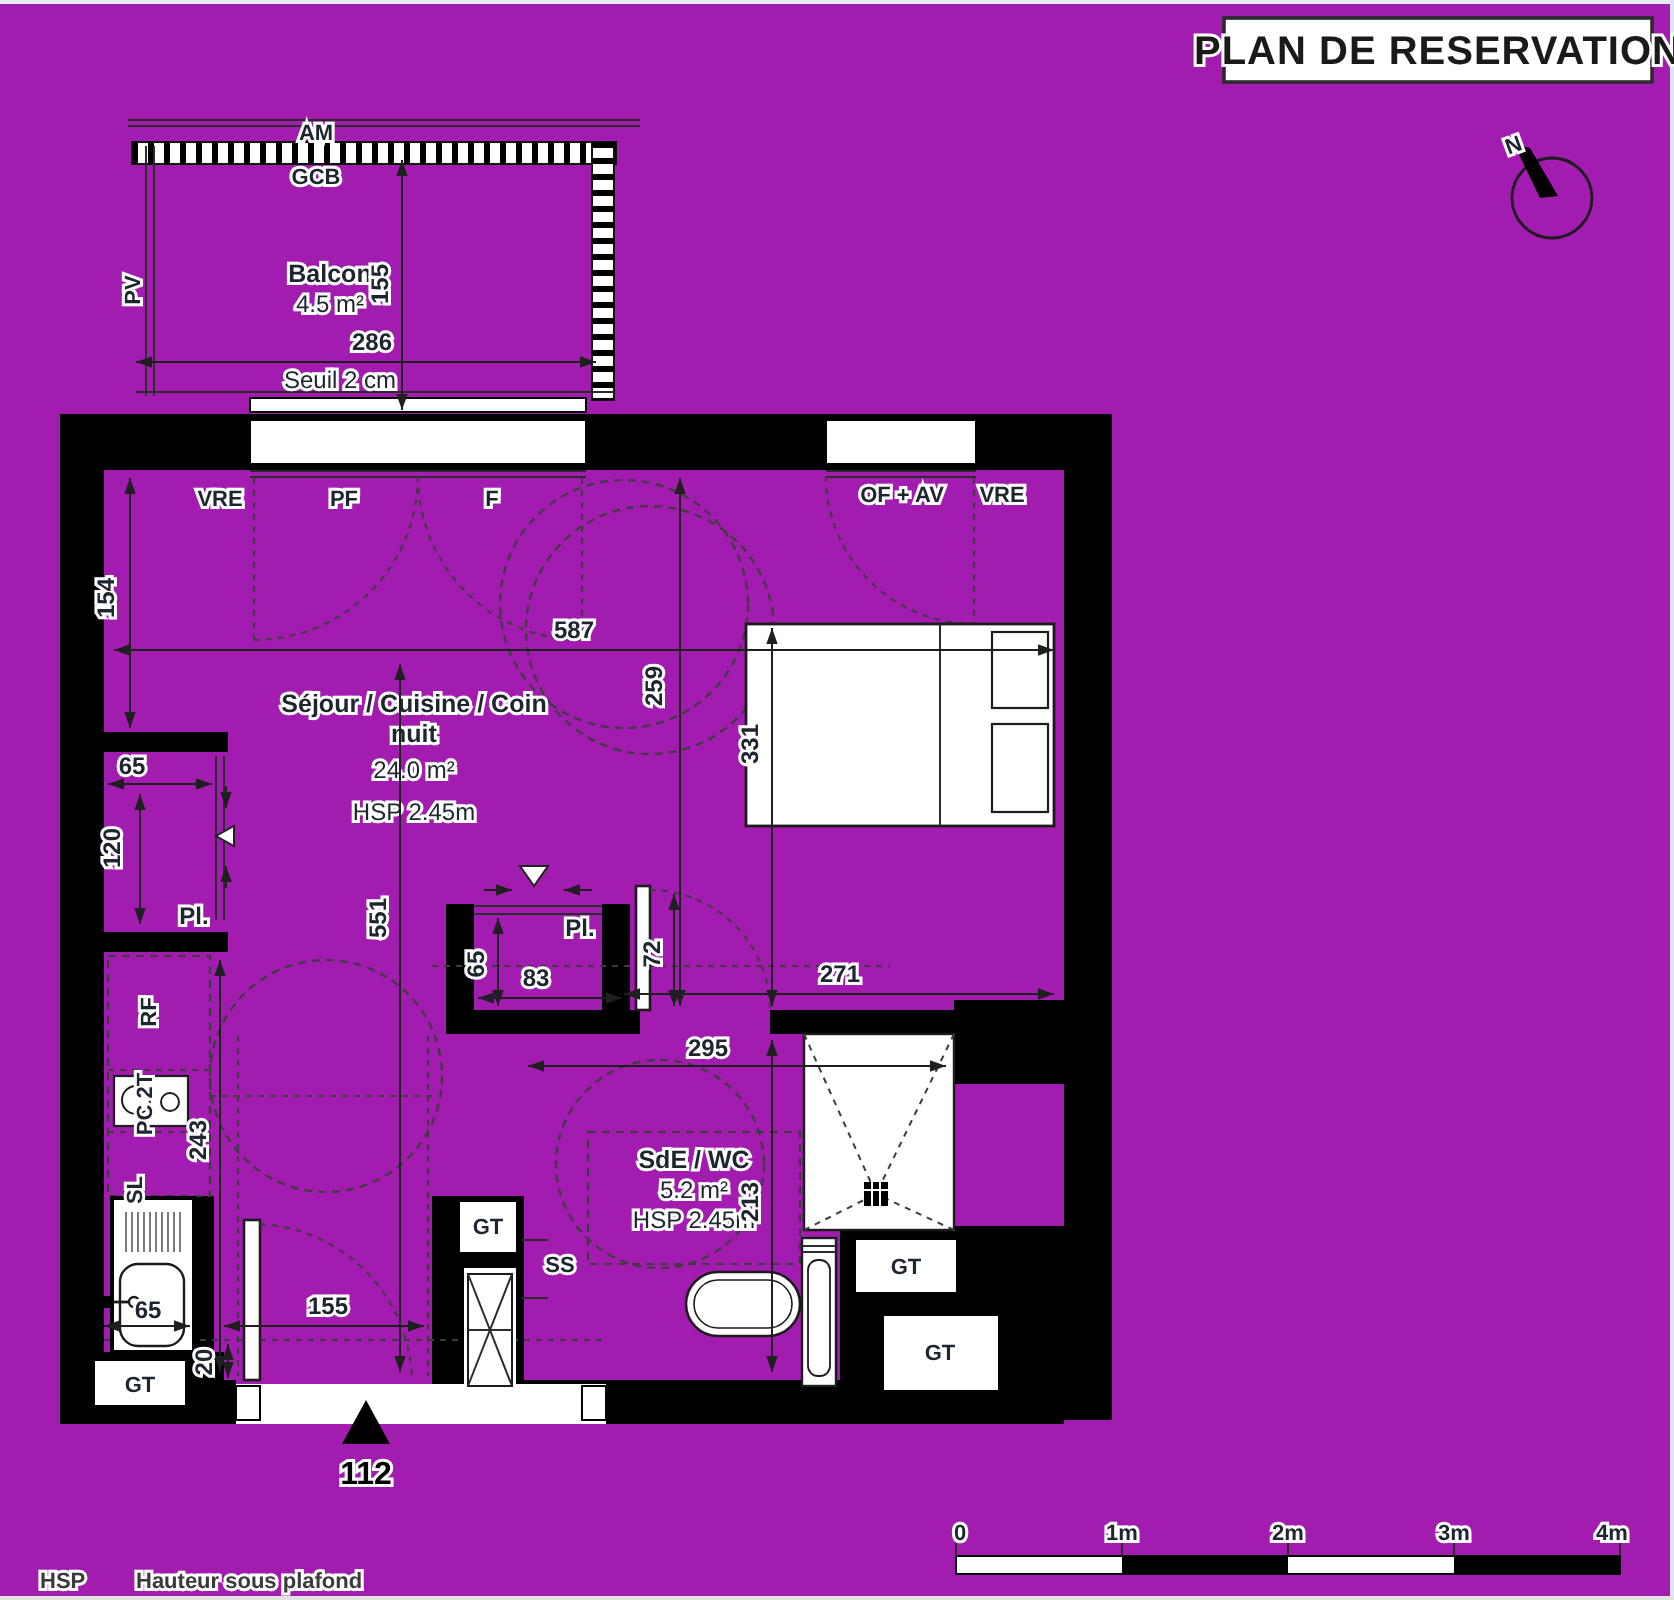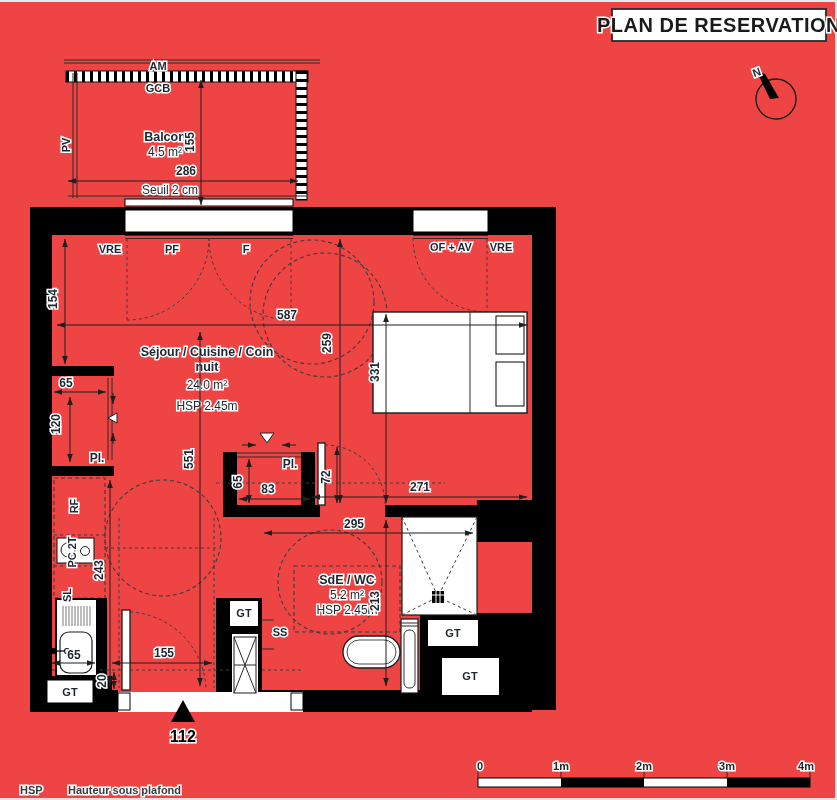--- a/index.html
+++ b/index.html
@@ -1,16 +1,16 @@
 <!DOCTYPE html>
 <html><head>
 <meta charset="utf-8">
 <style>
   html,body{margin:0;padding:0;background:#fff;}
-  .canvas{position:relative;width:837px;height:800px;background:#ef4444;overflow:hidden;
+  .canvas{position:relative;width:837px;height:800px;background:#a21caf;overflow:hidden;
           font-family:"Liberation Sans",sans-serif;}
   svg{display:block}
   text{font-family:"Liberation Sans",sans-serif;fill:#1d2530;
        paint-order:stroke;stroke:#ffffff;stroke-width:3px;}
   text.t{text-anchor:middle;font-size:12px;font-weight:bold;}
   text.sm{text-anchor:middle;font-size:11px;font-weight:bold;}
   text.rm{text-anchor:middle;font-size:12.5px;font-weight:bold;}
   text.big{text-anchor:middle;font-size:16px;font-weight:bold;fill:#000;}
   text.ttl{text-anchor:middle;font-size:20px;font-weight:600;fill:#1a1a1a;letter-spacing:.5px;}
   text.leg{font-size:11px;font-weight:bold;fill:#3a3a3a;}

